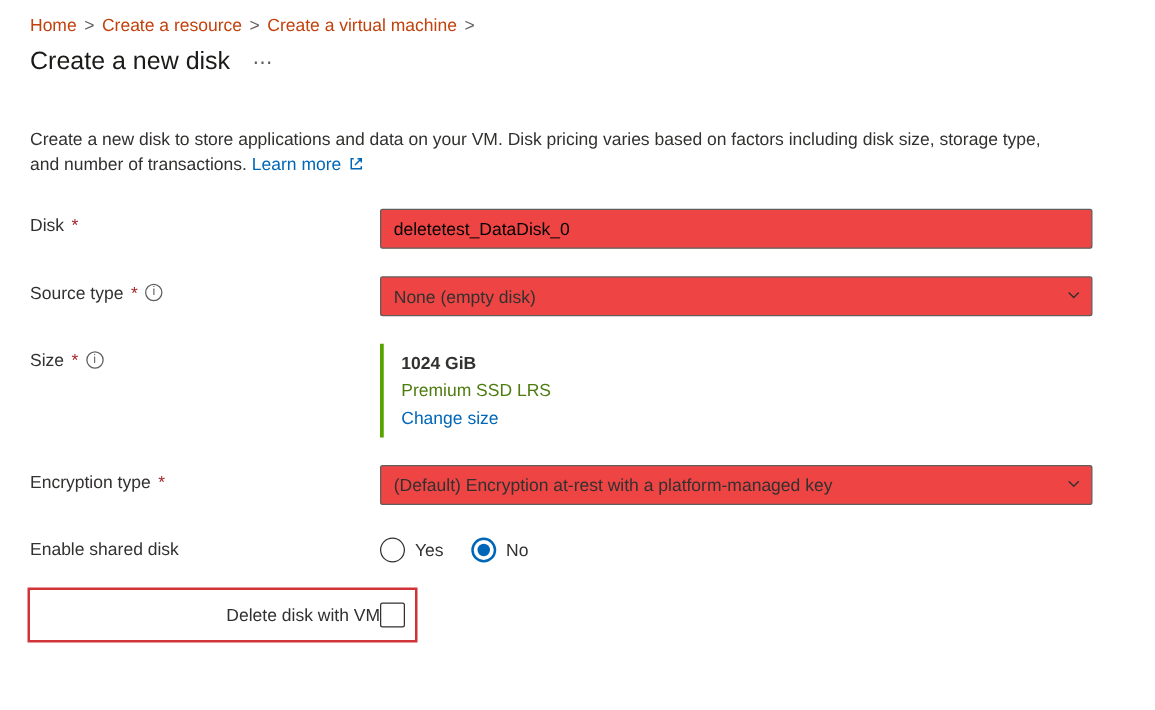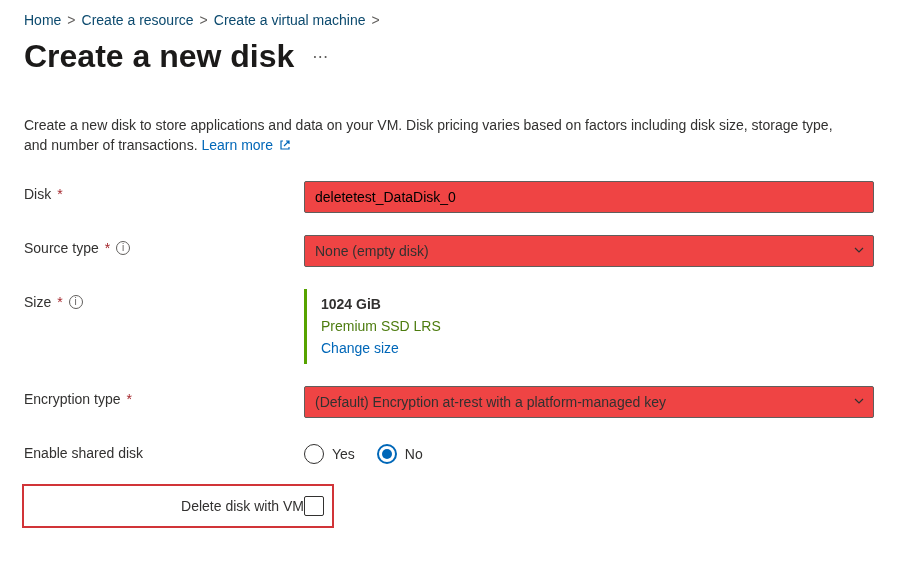--- a/index.html
+++ b/index.html
@@ -11,34 +11,34 @@
       width: 924px;
     }
     .breadcrumb {
       display: flex;
       align-items: center;
       gap: 6px;
       margin-bottom: 10px;
       font-size: 14px;
     }
     .breadcrumb a {
-      color: #0c4a6e;
+      color: #c2410c;
       text-decoration: none;
       cursor: pointer;
     }
     .breadcrumb .chevron { color: #605e5c; }
     .page-title-row {
       display: flex;
       align-items: center;
       gap: 18px;
       margin-bottom: 40px;
     }
     .page-title {
-      font-size: 32px;
-      font-weight: 700;
+      font-size: 20px;
+      font-weight: 400;
       color: #1b1a19;
     }
     .more-dots { color: #605e5c; font-size: 16px; letter-spacing: 2px; cursor: pointer; }
     .description {
       max-width: 830px;
       line-height: 1.45;
       margin-bottom: 24px;
       color: #323130;
     }
     .description a { color: #0067b8; text-decoration: none; }

